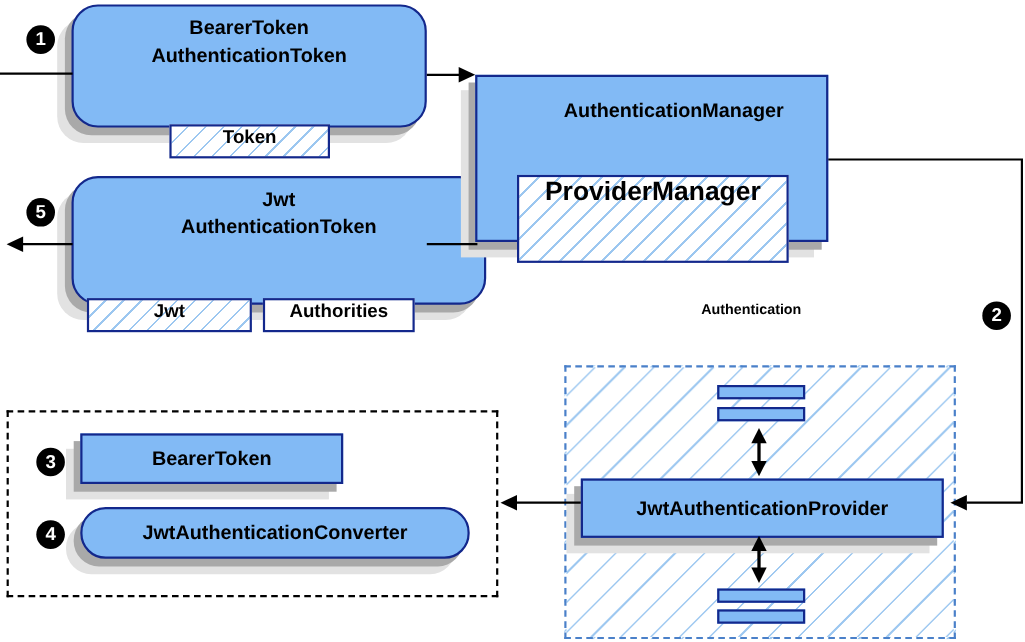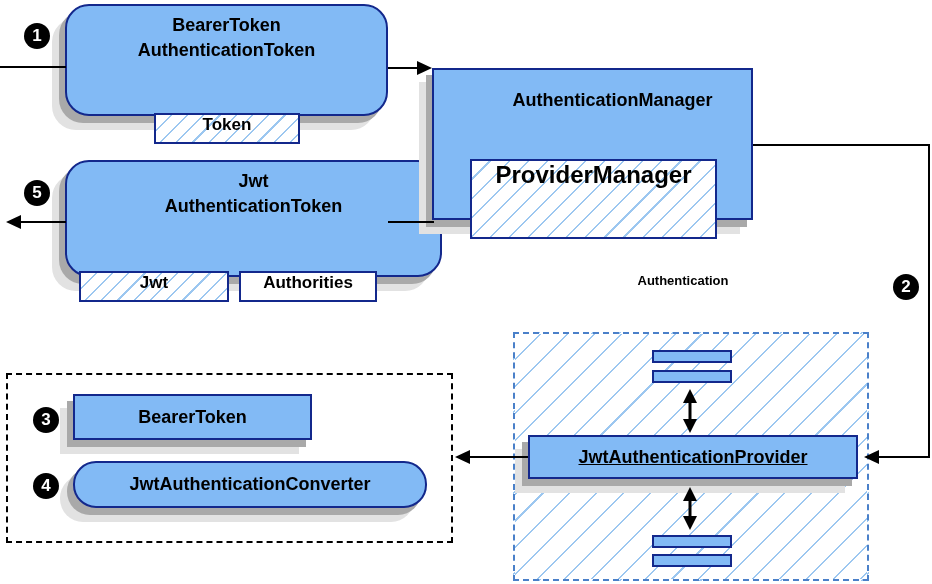--- a/index.html
+++ b/index.html
@@ -145,21 +145,21 @@
 
   <div class="group-label" style="left:580px; top:268px; width:206px;">
     <div>Authentication</div>
   </div>
 
   <div class="bar" style="left:652px; top:350px;"></div>
   <div class="bar" style="left:652px; top:370px;"></div>
   <div class="bar" style="left:652px; top:535px;"></div>
   <div class="bar" style="left:652px; top:554px;"></div>
 
-  <div class="node flat-label" style="left:528px; top:435px; width:330px; height:44px;text-decoration:underline;">
+  <div class="node flat-label" style="left:528px; top:435px; width:330px; height:54px;">
     <span>JwtAuthenticationProvider</span>
   </div>
 
   <div class="node flat-label" style="left:73px; top:394px; width:239px; height:46px;">
     <span>BearerToken</span>
   </div>
 
   <div class="node flat-label" style="left:73px; top:461px; width:354px; height:47px;border-radius:23px;">
     <span>JwtAuthenticationConverter</span>
   </div>

